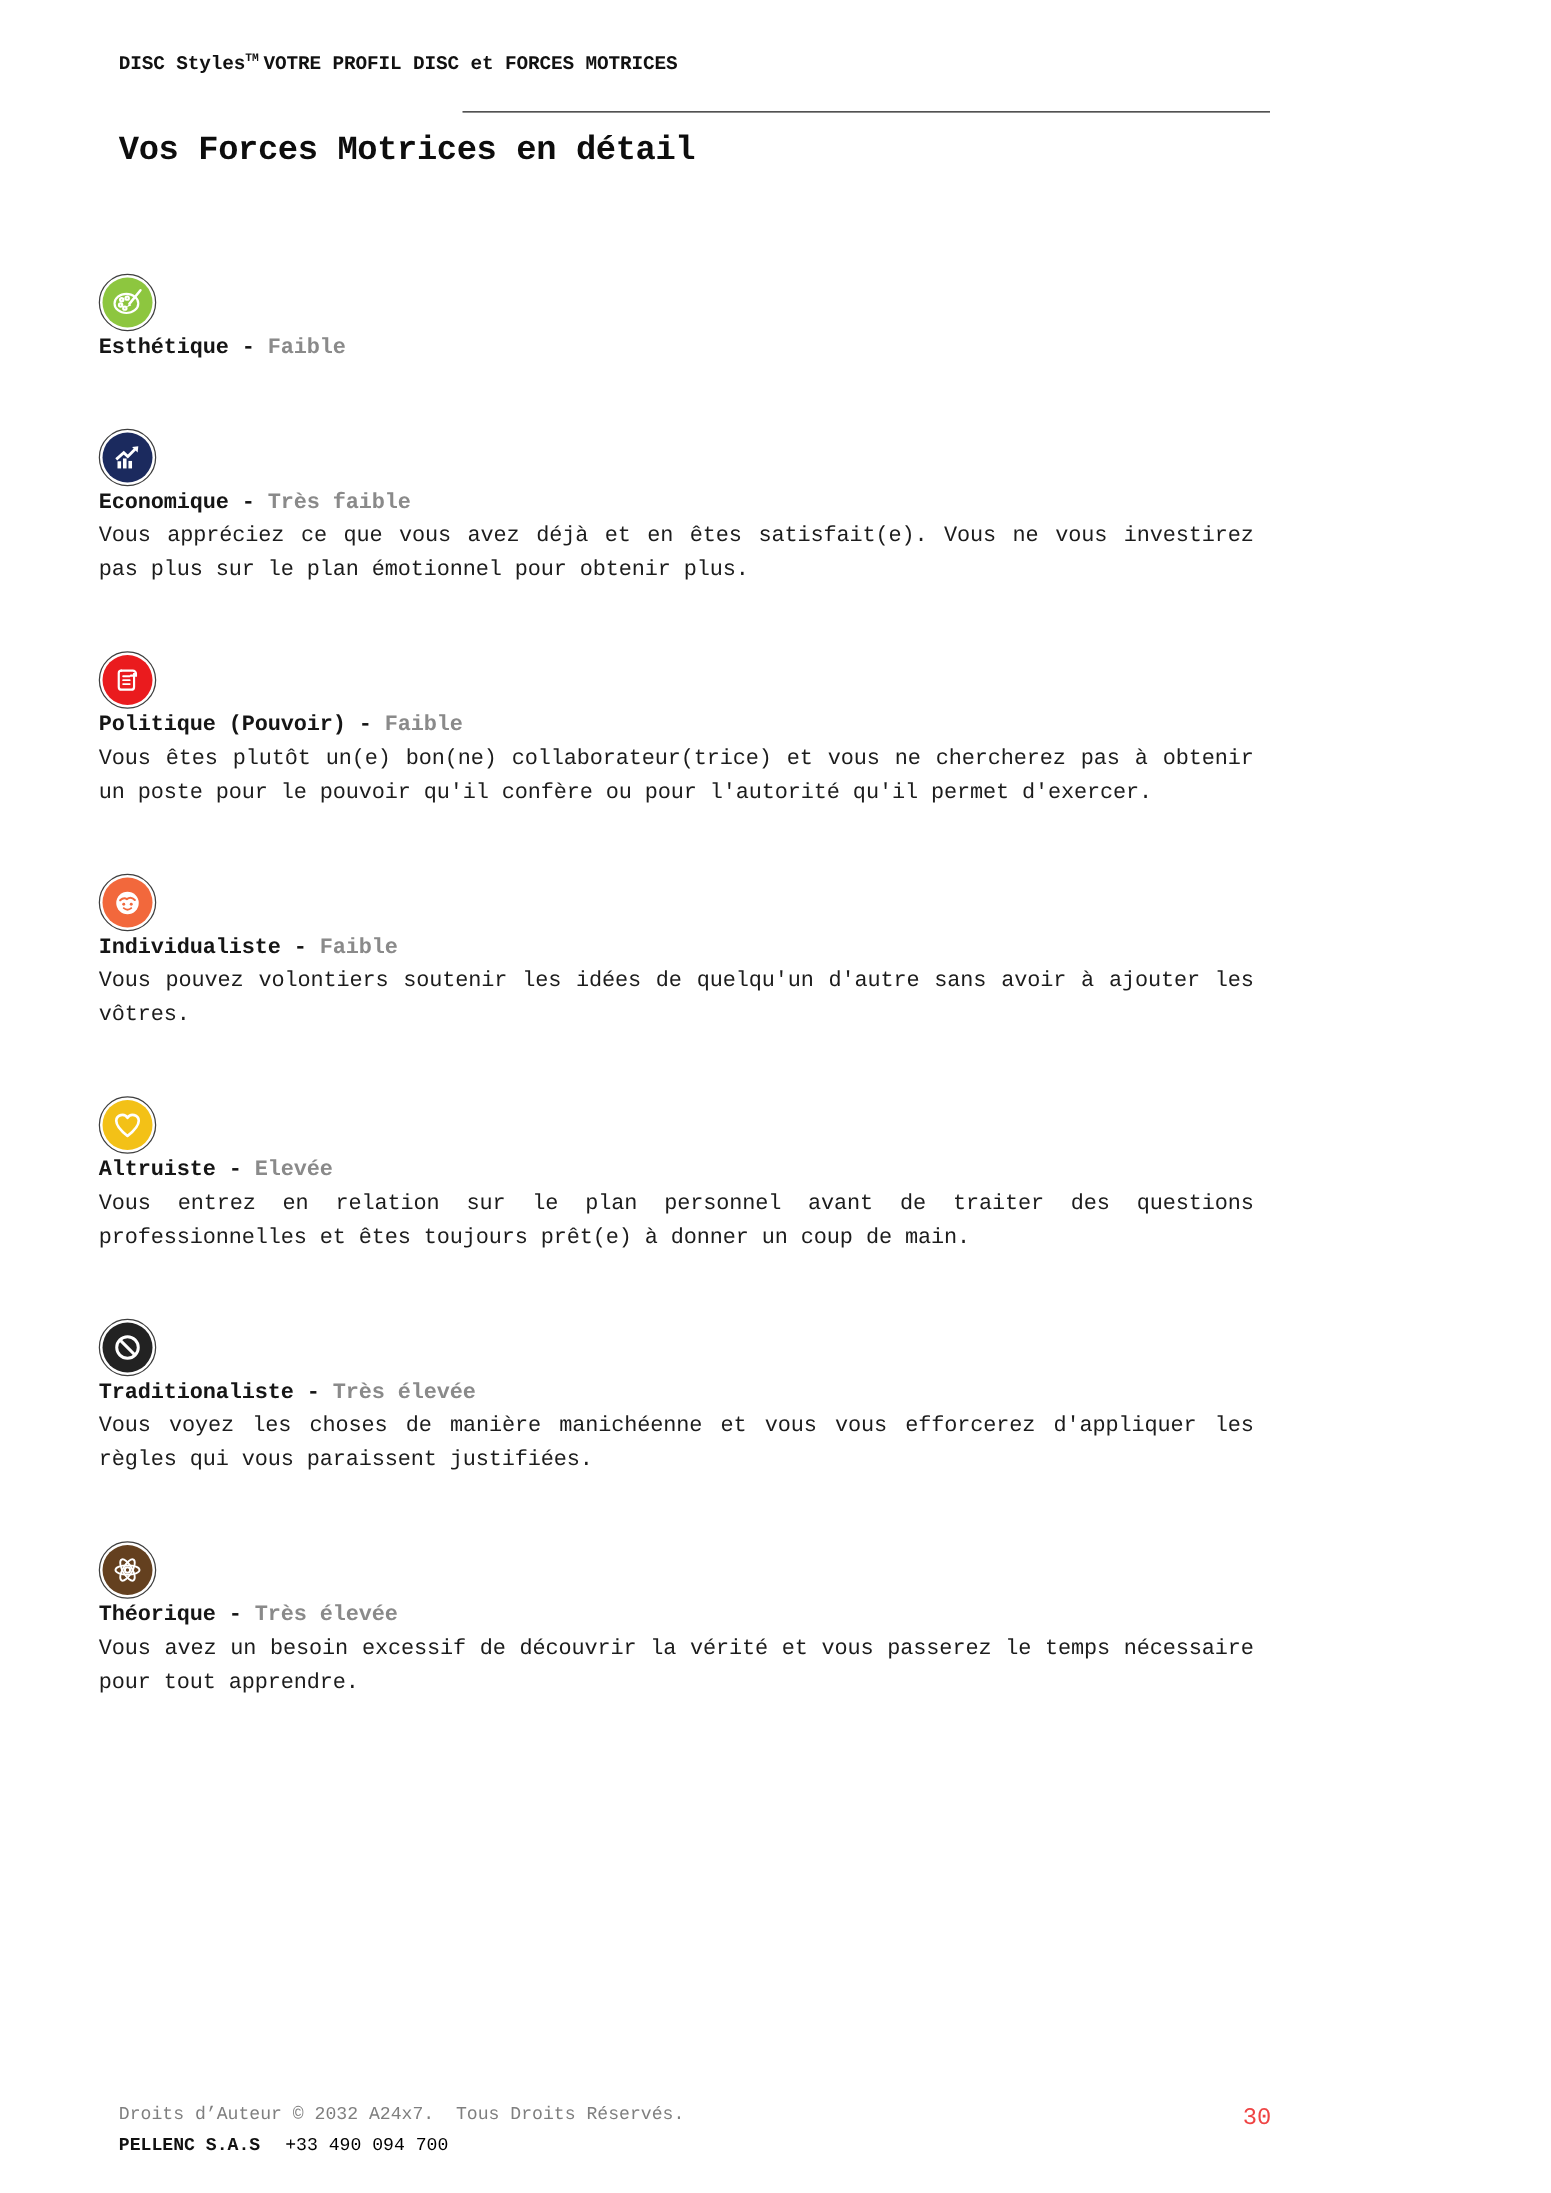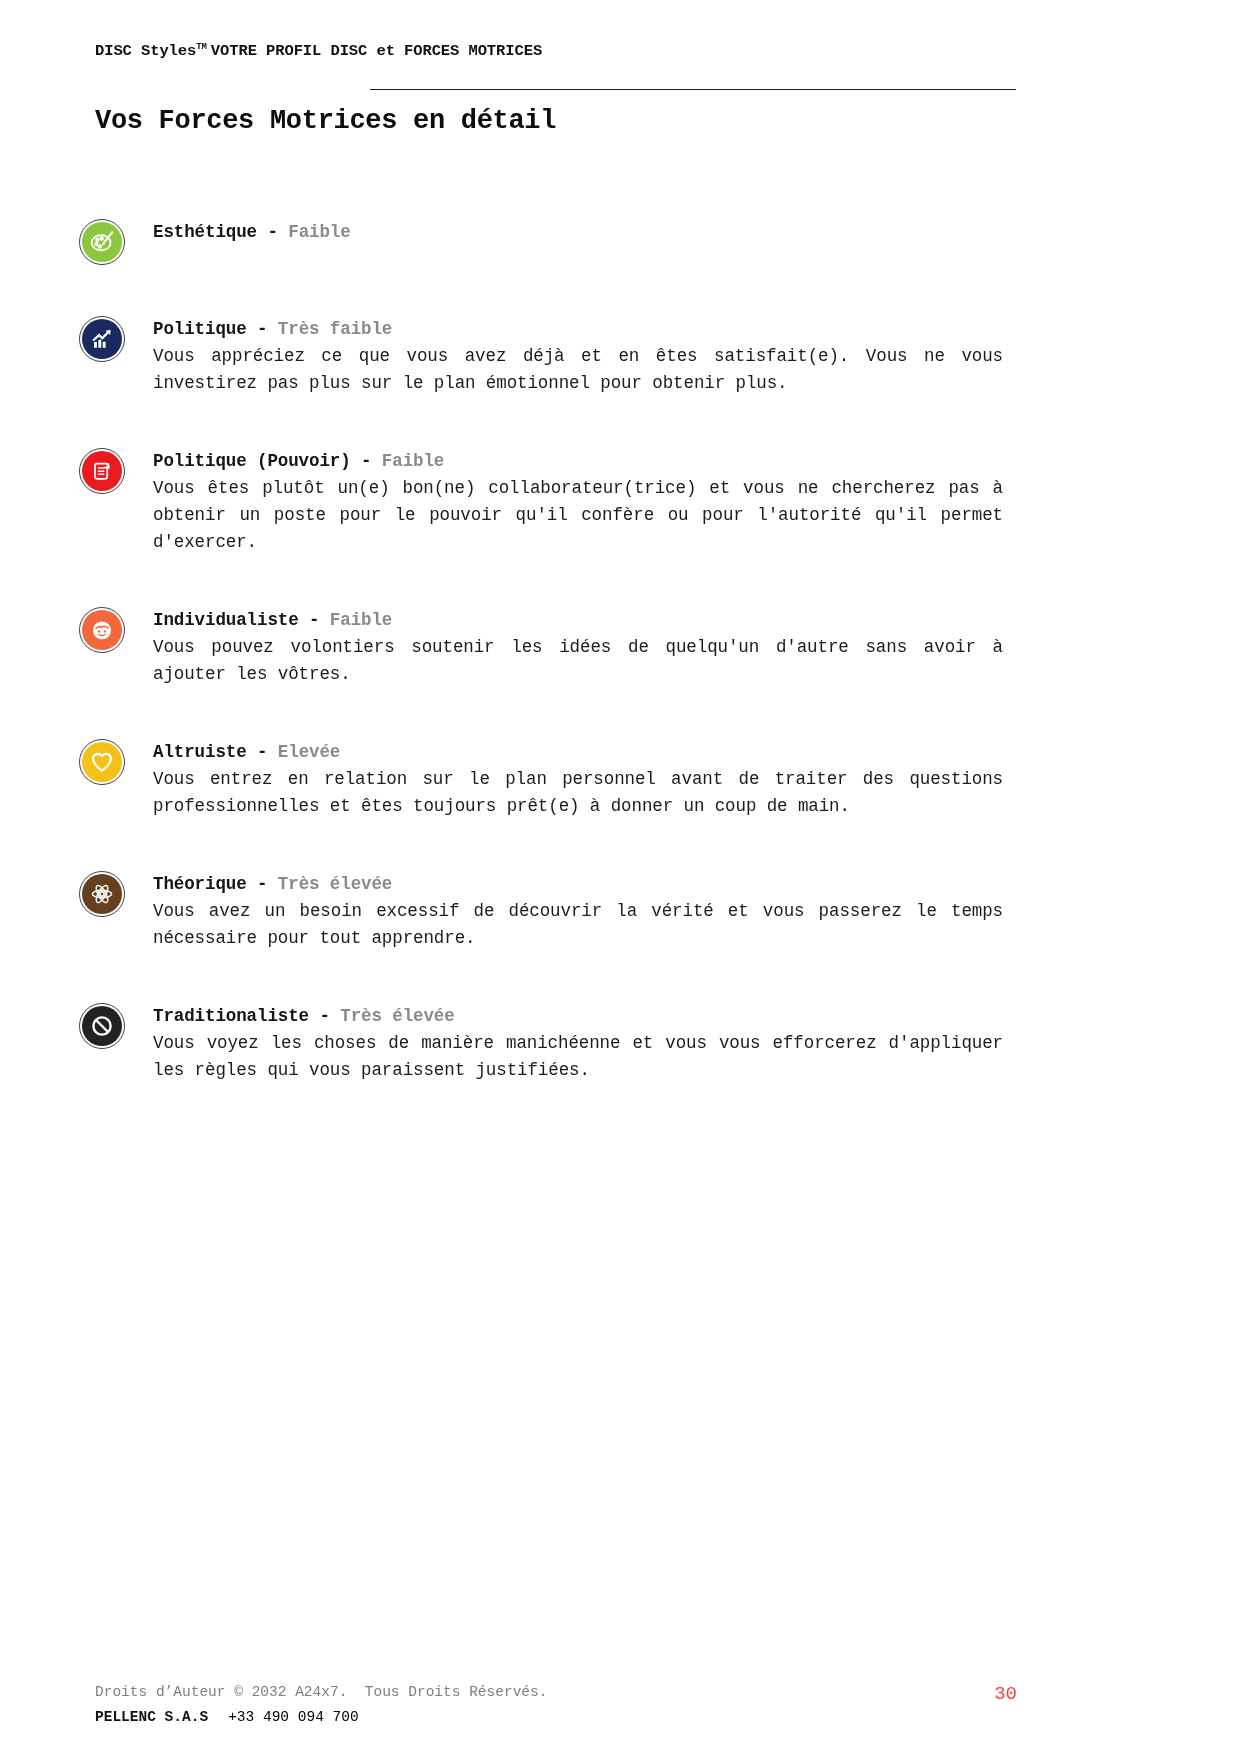--- a/index.html
+++ b/index.html
@@ -14,21 +14,21 @@
   .doc-header { position:absolute; left:95px; top:42px; font-size:15.5px; font-weight:bold; color:#111; letter-spacing:-0.1px; }
   .doc-header .tm { font-size:9px; position:relative; top:-6px; }
   .doc-header .rest { margin-left:4px; }
   .header-rule { position:absolute; left:370px; top:89px; width:646px; height:1.4px; background:#1a1a1a; }
 
   
   .page-title { position:absolute; left:95px; top:106px; font-size:27px; font-weight:bold; color:#0d0d0d; letter-spacing:-0.3px; }
 
   
   .sections { position:absolute; left:79px; top:219px; width:924px; }
-  .section { display:flex; align-items:flex-start; margin-bottom:51px; }
+  .section { display:flex; align-items:flex-start; margin-bottom:51px;flex-direction:column; }
   .icon-outer {
     flex:none; width:46px; height:46px; border-radius:50%;
     border:1.6px solid #3f3f3f; padding:2px; margin-right:28px; background:#fff;
   }
   .icon-inner {
     width:100%; height:100%; border-radius:50%;
     display:flex; align-items:center; justify-content:center;
   }
   .icon-inner svg { display:block; }
   .sec-content { flex:1; min-width:0; }
@@ -82,21 +82,21 @@
                 <rect x="5.6" y="14.4" width="2.3" height="4.6"></rect>
                 <rect x="9.1" y="12.6" width="2.3" height="6.4"></rect>
                 <rect x="12.6" y="14.2" width="2.3" height="4.8"></rect>
               </g>
               <polyline points="4.8,13.2 9.6,8.9 12.2,11.4 17.6,5.9" fill="none" stroke="#fff" stroke-width="1.8"></polyline>
               <polygon points="14.9,5.2 18.9,4.8 18.5,8.8" fill="#fff"></polygon>
             </svg>
           </div>
       </div>
       <div class="sec-content">
-        <div class="sec-title"><span class="sec-name">Politique</span><span class="sec-sep"> - </span><span class="sec-level">Très faible</span></div>
+        <div class="sec-title"><span class="sec-name">Economique</span><span class="sec-sep"> - </span><span class="sec-level">Très faible</span></div>
         <div class="sec-body">Vous appréciez ce que vous avez déjà et en êtes satisfait(e). Vous ne vous investirez pas plus sur le plan émotionnel pour obtenir plus.</div>
       </div>
     </div>
 
     <div class="section">
       <div class="icon-outer">
         <div class="icon-inner" style="background: rgb(234, 27, 30);">
             <svg width="30" height="30" viewBox="0 0 24 24" fill="none" stroke="#fff" stroke-width="1.4" stroke-linecap="round">
               <path d="M8 6 h7.4 a2 2 0 0 1 2 2 v1.2 h-3.2"></path>
               <path d="M8 6 a1.6 1.6 0 0 0 -1.6 1.6 V16.4 a1.8 1.8 0 0 0 1.8 1.8 H14.4 a1.8 1.8 0 0 0 1.8 -1.8 V8"></path>
@@ -137,48 +137,48 @@
           </div>
       </div>
       <div class="sec-content">
         <div class="sec-title"><span class="sec-name">Altruiste</span><span class="sec-sep"> - </span><span class="sec-level">Elevée</span></div>
         <div class="sec-body">Vous entrez en relation sur le plan personnel avant de traiter des questions professionnelles et êtes toujours prêt(e) à donner un coup de main.</div>
       </div>
     </div>
 
     <div class="section">
       <div class="icon-outer">
+        <div class="icon-inner" style="background: rgb(34, 34, 34);">
+            <svg width="30" height="30" viewBox="0 0 24 24" fill="none" stroke="#fff" stroke-width="1.9">
+              <circle cx="12" cy="12" r="6.9"></circle>
+              <line x1="7.3" y1="7.3" x2="16.7" y2="16.7"></line>
+            </svg>
+          </div>
+      </div>
+      <div class="sec-content">
+        <div class="sec-title"><span class="sec-name">Traditionaliste</span><span class="sec-sep"> - </span><span class="sec-level">Très élevée</span></div>
+        <div class="sec-body">Vous voyez les choses de manière manichéenne et vous vous efforcerez d'appliquer les règles qui vous paraissent justifiées.</div>
+      </div>
+    </div>
+
+    <div class="section">
+      <div class="icon-outer">
         <div class="icon-inner" style="background: rgb(100, 64, 31);">
             <svg width="30" height="30" viewBox="0 0 24 24" fill="none" stroke="#fff" stroke-width="1.2">
               <ellipse cx="12" cy="12" rx="7.7" ry="3"></ellipse>
               <ellipse cx="12" cy="12" rx="7.7" ry="3" transform="rotate(60 12 12)"></ellipse>
               <ellipse cx="12" cy="12" rx="7.7" ry="3" transform="rotate(120 12 12)"></ellipse>
               <circle cx="12" cy="12" r="1.7" stroke-width="1.3"></circle>
             </svg>
           </div>
       </div>
       <div class="sec-content">
         <div class="sec-title"><span class="sec-name">Théorique</span><span class="sec-sep"> - </span><span class="sec-level">Très élevée</span></div>
         <div class="sec-body">Vous avez un besoin excessif de découvrir la vérité et vous passerez le temps nécessaire pour tout apprendre.</div>
       </div>
     </div>
-
-    <div class="section">
-      <div class="icon-outer">
-        <div class="icon-inner" style="background: rgb(34, 34, 34);">
-            <svg width="30" height="30" viewBox="0 0 24 24" fill="none" stroke="#fff" stroke-width="1.9">
-              <circle cx="12" cy="12" r="6.9"></circle>
-              <line x1="7.3" y1="7.3" x2="16.7" y2="16.7"></line>
-            </svg>
-          </div>
-      </div>
-      <div class="sec-content">
-        <div class="sec-title"><span class="sec-name">Traditionaliste</span><span class="sec-sep"> - </span><span class="sec-level">Très élevée</span></div>
-        <div class="sec-body">Vous voyez les choses de manière manichéenne et vous vous efforcerez d'appliquer les règles qui vous paraissent justifiées.</div>
-      </div>
-    </div>
   </div>
 
   <div class="footer-copy">Droits d’Auteur © 2032 A24x7.  Tous Droits Réservés.</div>
   <div class="footer-line2"><span class="footer-company">PELLENC S.A.S</span><span class="footer-phone">+33 490 094 700</span></div>
   <div class="page-number">30</div>
 
 </div>
 
 </body></html>

